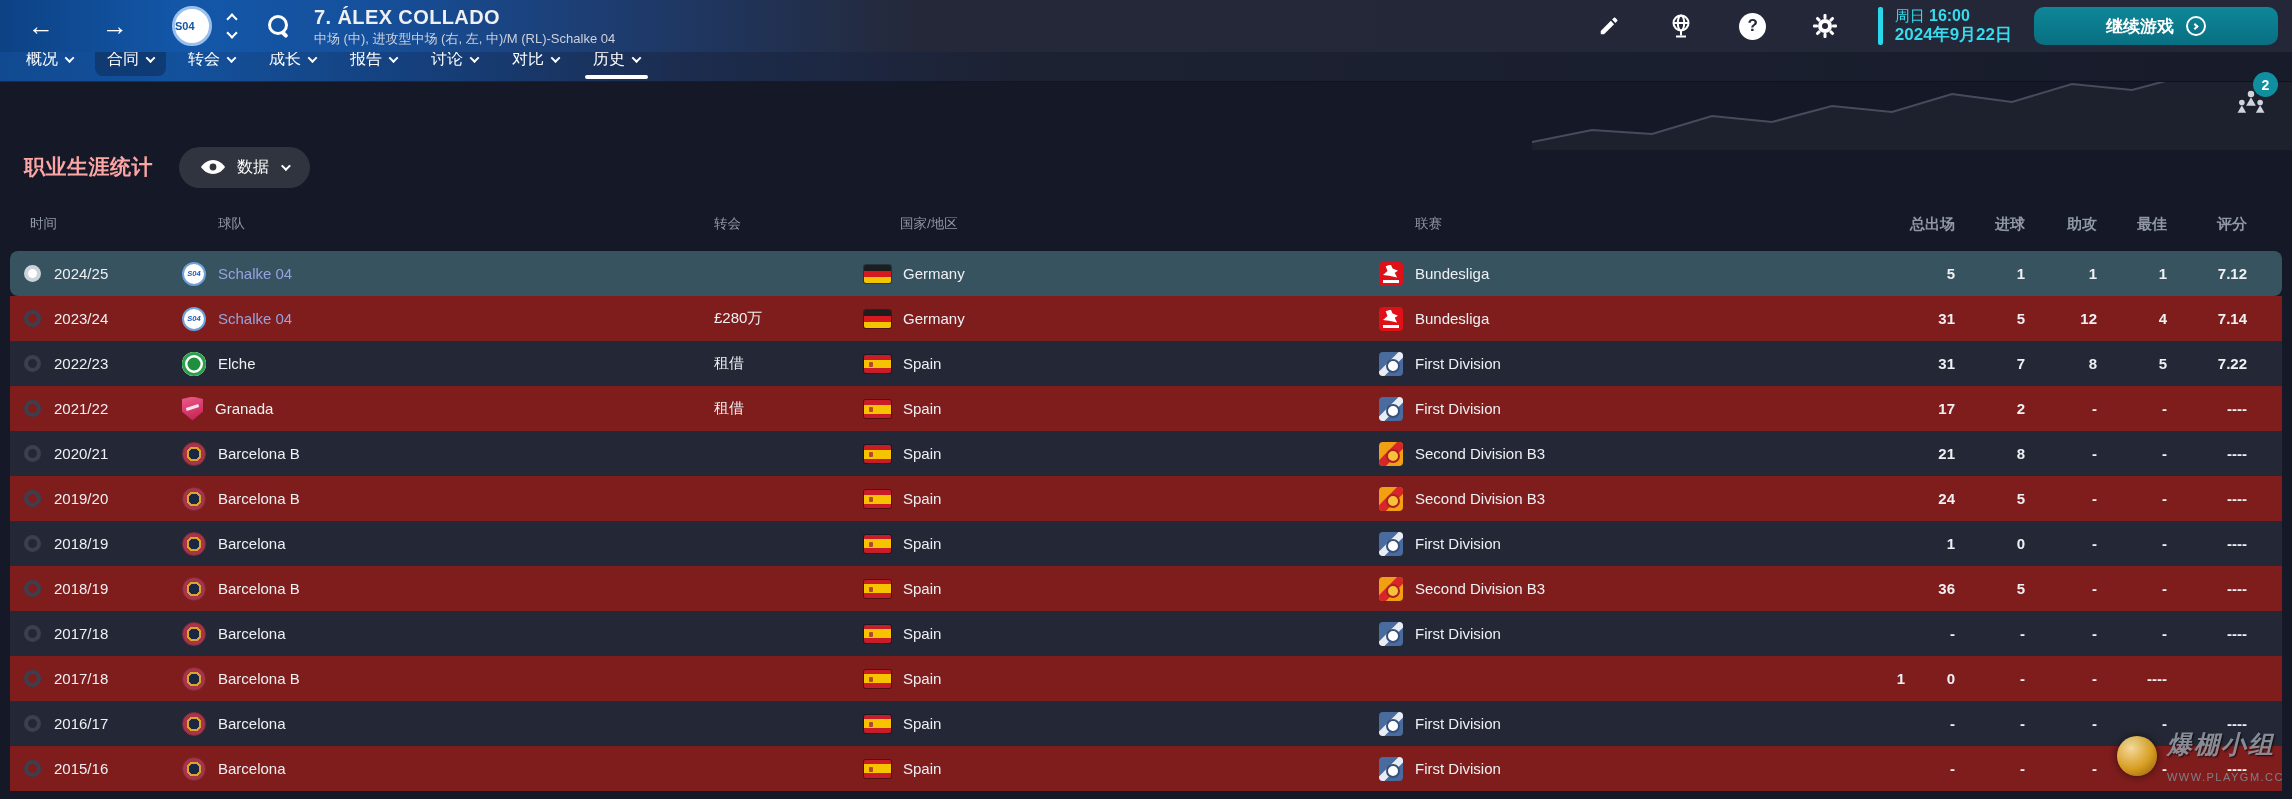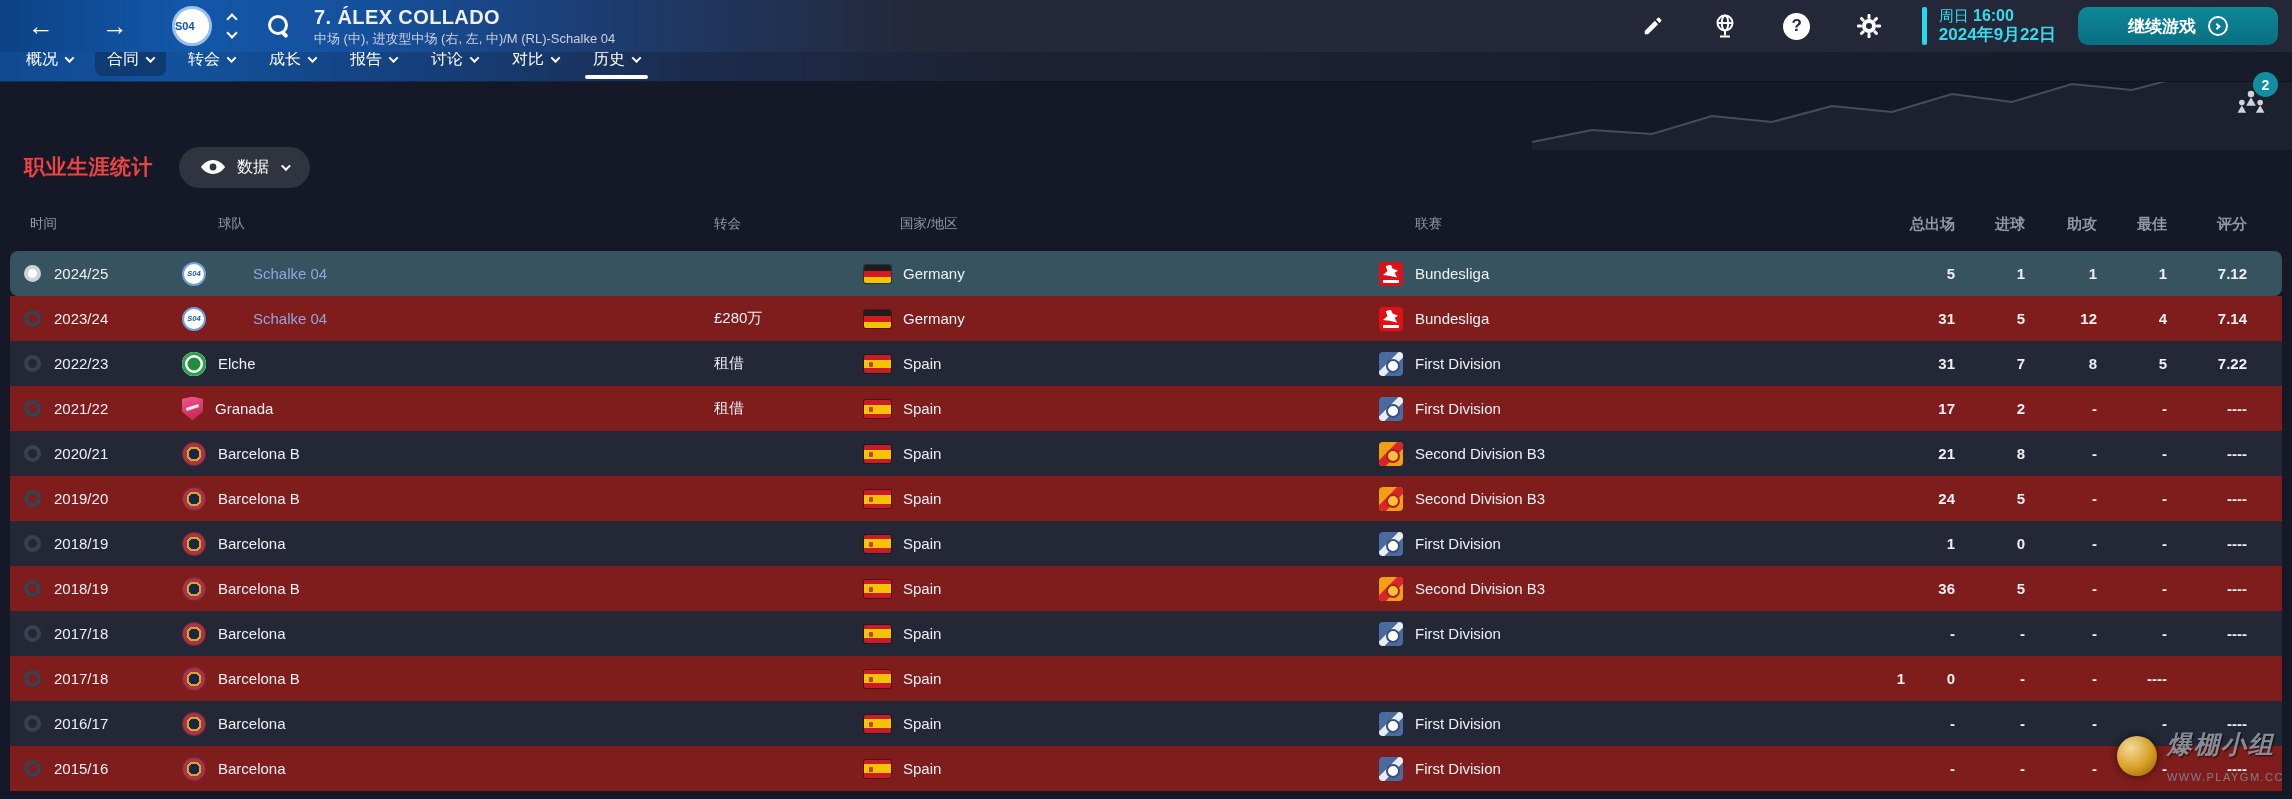--- a/index.html
+++ b/index.html
@@ -36,21 +36,21 @@
   .top-right { position:absolute; right:14px; top:0; height:52px; display:flex; align-items:center; gap:0; z-index:6; }
   .icon-btn { background:none; border:none; cursor:pointer; width:46px; height:46px;
               display:flex; align-items:center; justify-content:center; margin-left:26px; }
   .help-circle { width:27px; height:27px; border-radius:50%; background:#fff; color:#232738;
                  font-weight:bold; font-size:17px; display:flex; align-items:center; justify-content:center; }
   .clock { display:flex; align-items:center; margin-left:30px; margin-right:22px; }
   .clock-bar { width:5px; height:38px; background:#2bd7ea; border-radius:2px; margin-right:12px; }
   .clock-l1 { font-size:15px; color:#35dcee; line-height:18px; }
   .clock-l1 b { font-size:16px;margin-top:43px; }
   .clock-l2 { font-size:17px; font-weight:bold; color:#35dcee; line-height:20px; }
-  .continue-btn { width:200px; height:38px; border:none; border-radius:10px; cursor:pointer;
+  .continue-btn { width:244px; height:38px; border:none; border-radius:10px; cursor:pointer;
     background:linear-gradient(#0e8799,#086f81); color:#fff; font-size:17px; font-weight:bold;
     display:flex; align-items:center; justify-content:center; gap:12px;
     font-family:inherit; }
   .go-circle { width:20px; height:20px; border:2px solid #fff; border-radius:50%;
                display:flex; align-items:center; justify-content:center; }
   .go-circle i { display:block; width:5px; height:5px; border-top:2.5px solid #fff; border-right:2.5px solid #fff;
                  transform:rotate(45deg) translate(-1px,1px); }
 
   
   .tabsbar { position:absolute; top:37px; left:0; width:100%; height:45px;
@@ -66,21 +66,21 @@
   .tab.active::after { content:""; position:absolute; left:4px; right:4px; bottom:3px; height:4px;
                        background:#fff; border-radius:2px; }
   .notif { position:absolute; right:24px; top:88px; z-index:6; cursor:pointer; }
   .notif-badge { position:absolute; right:-10px; top:-16px; width:25px; height:25px; border-radius:50%;
     background:#0f8fa0; color:#fff; font-size:14px; font-weight:bold;
     display:flex; align-items:center; justify-content:center; }
 
   
   .content { position:absolute; top:97px; left:0; width:100%; bottom:0; }
   .section-head { margin-top:42px; height:56px; display:flex; align-items:center; padding-left:24px; gap:26px; }
-  .section-title { font-size:21px; font-weight:bold; color:#ef4444; letter-spacing:.5px; }
+  .section-title { font-size:21px; font-weight:bold; color:#fca5a5; letter-spacing:.5px; }
   .pill { height:41px; border:none; border-radius:21px; background:#2f343e; color:#fff;
           display:flex; align-items:center; gap:12px; padding:0 22px; font-size:16px;
           cursor:pointer; font-family:inherit; }
   .pill .chv { width:7px; height:7px; border-right:2px solid #fff; border-bottom:2px solid #fff;
                transform:rotate(45deg) translateY(-2px); }
 
   .grid { display:grid; grid-template-columns:44px 120px 540px 150px 515px 526px 50px 70px 72px 70px 80px;
           padding-right:35px; align-items:center; }
   .thead { margin:16px 10px 0 10px; height:26px; color:#9097a5; font-size:13.5px; }
   .thead .h-time { grid-column:1 / 3; padding-left:20px; }
@@ -92,21 +92,21 @@
   #rows { margin:14px 10px 0 10px; }
   .row { height:45px; background:#242836; cursor:pointer; }
   .row.alt { background:#7f1d1d; }
   .row.selected { background:#36535f; border-radius:8px; }
   .radio-wrap { display:flex; justify-content:center; }
   .radio { width:17px; height:17px; border-radius:50%; border:4.5px solid #3a4050; background:transparent; }
   .row.selected .radio { border-color:#cdd3da; background:#fff; }
   .f-season { font-size:15px; }
   .c-team { display:flex; align-items:center; gap:12px; padding-left:8px; }
   .team-name { font-size:15px; color:#eef0f4; }
-  .team-name.link { color:#95a3de;margin-left:35px; }
+  .team-name.link { color:#95a3de; }
   .f-transfer { font-size:15px; }
   .c-country, .c-league { display:flex; align-items:center; gap:12px; }
   .cname, .lname { font-size:15px; }
   .num { text-align:right; font-size:15px; font-weight:600; }
 
   
   .team-badge { width:24px; height:24px; border-radius:50%; flex:0 0 auto; position:relative;
                 display:flex; align-items:center; justify-content:center; }
   .team-badge.schalke { background:#fff; border:2px solid #6ea0dc; color:#1c5cb0;
                         font-size:7.5px; font-weight:bold; }

